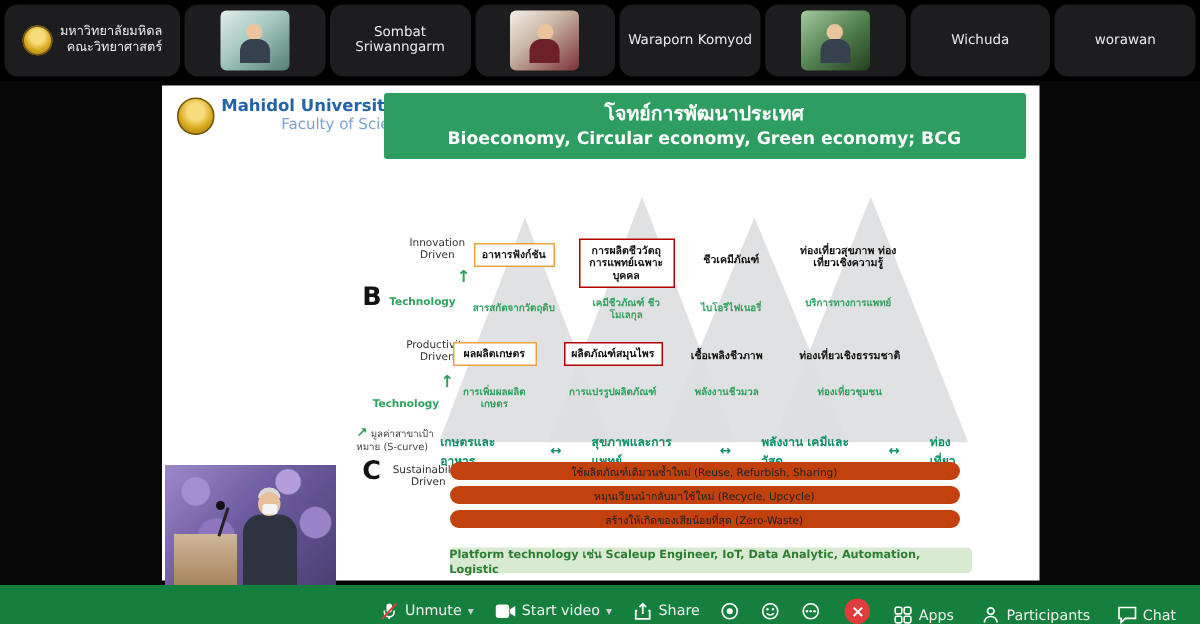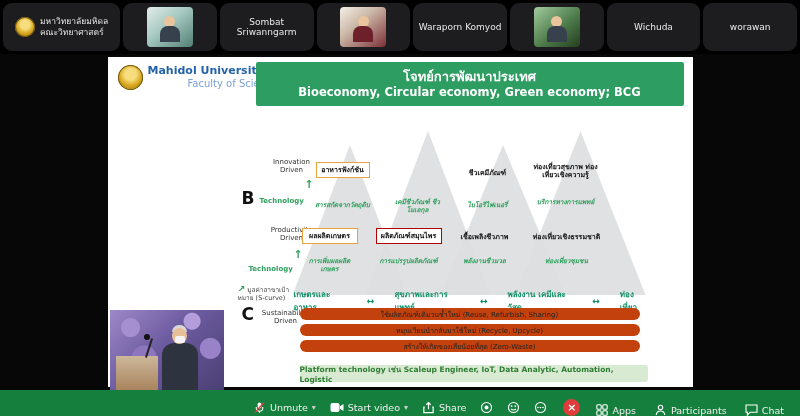--- a/index.html
+++ b/index.html
@@ -5,21 +5,21 @@
   * { margin:0; padding:0; box-sizing:border-box; }
   body { background:#000; }
   .screen { position:relative; width:800px; height:416px; background:#000; overflow:hidden;
             font-family:"DejaVu Sans","Liberation Sans",sans-serif; color:#eee; }
 
   
   .topbar { position:absolute; top:0; left:0; right:0; height:54px; display:flex; gap:3px; padding:3px; background:#000; }
   .tile { flex:1; background:#1d1d20; border-radius:9px; display:flex; align-items:center; justify-content:center;
           color:#e9e9e9; font-size:9px; text-align:center; overflow:hidden; position:relative; }
   .tile-info { flex:1.25; gap:5px; }
-  .tile-lines { display:flex; flex-direction:column; line-height:1.25; font-size:8.5px; text-align:left; }
+  .tile-lines { display:flex; flex-direction:column; line-height:1.25; font-size:8.5px; text-align:left;align-items:flex-end; }
   .mu-emblem { width:20px; height:20px; border-radius:50%; flex:0 0 auto;
                background:radial-gradient(circle at 50% 38%, #f7dd7e 0 28%, #d9a91f 55%, #8f6a10 100%);
                box-shadow:0 0 0 1px #6e5510 inset; }
   .thumb { width:46px; height:40px; border-radius:4px; position:relative; }
   .thumb .face { position:absolute; left:50%; top:9px; width:11px; height:11px; margin-left:-5.5px;
                  border-radius:50%; background:#e9c49c; }
   .thumb .body { position:absolute; left:50%; top:19px; width:20px; height:16px; margin-left:-10px;
                  border-radius:8px 8px 0 0; background:#37404d; }
   .thumb.t1 { background:linear-gradient(140deg,#e3ece9 0%,#a4c8bf 45%,#527e74 100%); }
   .thumb.t2 { background:linear-gradient(140deg,#f4efe7 0%,#cbb8a7 40%,#7c3038 100%); }
@@ -53,21 +53,21 @@
   .tri4 { left:408px; top:74px; width:130px; height:164px; }
 
   .side-lbl { position:absolute; font-size:7px; line-height:1.15; color:#333; text-align:center; }
   .tech-lbl { position:absolute; font-size:7px; font-weight:bold; color:#2fa05e; }
   .big-letter { position:absolute; font-size:17px; font-weight:bold; color:#111; }
   .up-arrow { position:absolute; font-size:11px; font-weight:bold; color:#2fa05e; line-height:1; }
 
   .box { position:absolute; font-size:7px; line-height:1.2; text-align:center; color:#111; font-weight:600; }
   .box-orange { background:#fff; border:1.5px solid #e8a33d; padding:3px 2px; }
   .box-red { background:#fff; border:1.5px solid #b00000; padding:3px 2px; }
-  .sub { position:absolute; font-size:6.5px; line-height:1.2; text-align:center; color:#2fa05e; font-weight:600;font-style:italic; }
+  .sub { position:absolute; font-size:6.5px; line-height:1.2; text-align:center; color:#2fa05e; font-weight:600; }
 
   .scurve { position:absolute; left:130px; top:227px; width:60px; font-size:6.5px; line-height:1.2; color:#444; }
   .scurve .diag { color:#2fa05e; font-weight:bold; font-size:9px; }
 
   .cats { position:absolute; left:186px; top:231px; width:354px; display:flex; align-items:center;
           justify-content:space-between; color:#0f8f66; font-weight:bold; font-size:8px;gap:20px; }
   .cats .sep { font-size:9px; }
 
   .sbar { position:absolute; left:192px; width:340px; height:12px; background:#c2410c; border-radius:6px;
           display:flex; align-items:center; justify-content:center; font-size:7px; color:#222; }
@@ -185,20 +185,21 @@
       </div>
       <div class="tech-lbl" style="left:141px;top:208px;">Technology</div>
       <div class="up-arrow" style="left:186px;top:192px;">↑</div>
       <div class="big-letter" style="left:134px;top:247px;">C</div>
       <div class="side-lbl" style="left:152px;top:252px;width:52px;">
         <span>Sustainability</span><br>
         <span>Driven</span>
       </div>
 
       <div class="box box-orange" style="left:208px;top:105px;width:54px;">อาหารฟังก์ชัน</div>
+      <div class="box box-red" style="left:278px;top:102px;width:64px;">การผลิตชีววัตถุ การแพทย์เฉพาะบุคคล</div>
       <div class="box" style="left:352px;top:112px;width:56px;">ชีวเคมีภัณฑ์</div>
       <div class="box" style="left:420px;top:106px;width:76px;">ท่องเที่ยวสุขภาพ ท่องเที่ยวเชิงความรู้</div>
 
       <div class="sub" style="left:206px;top:145px;width:58px;">สารสกัดจากวัตถุดิบ</div>
       <div class="sub" style="left:278px;top:142px;width:64px;">เคมีชีวภัณฑ์ ชีวโมเลกุล</div>
       <div class="sub" style="left:352px;top:145px;width:56px;">ไบโอรีไฟเนอรี่</div>
       <div class="sub" style="left:420px;top:142px;width:76px;">บริการทางการแพทย์</div>
 
       <div class="box box-orange" style="left:194px;top:171px;width:56px;">ผลผลิตเกษตร</div>
       <div class="box box-red" style="left:268px;top:171px;width:66px;">ผลิตภัณฑ์สมุนไพร</div>

